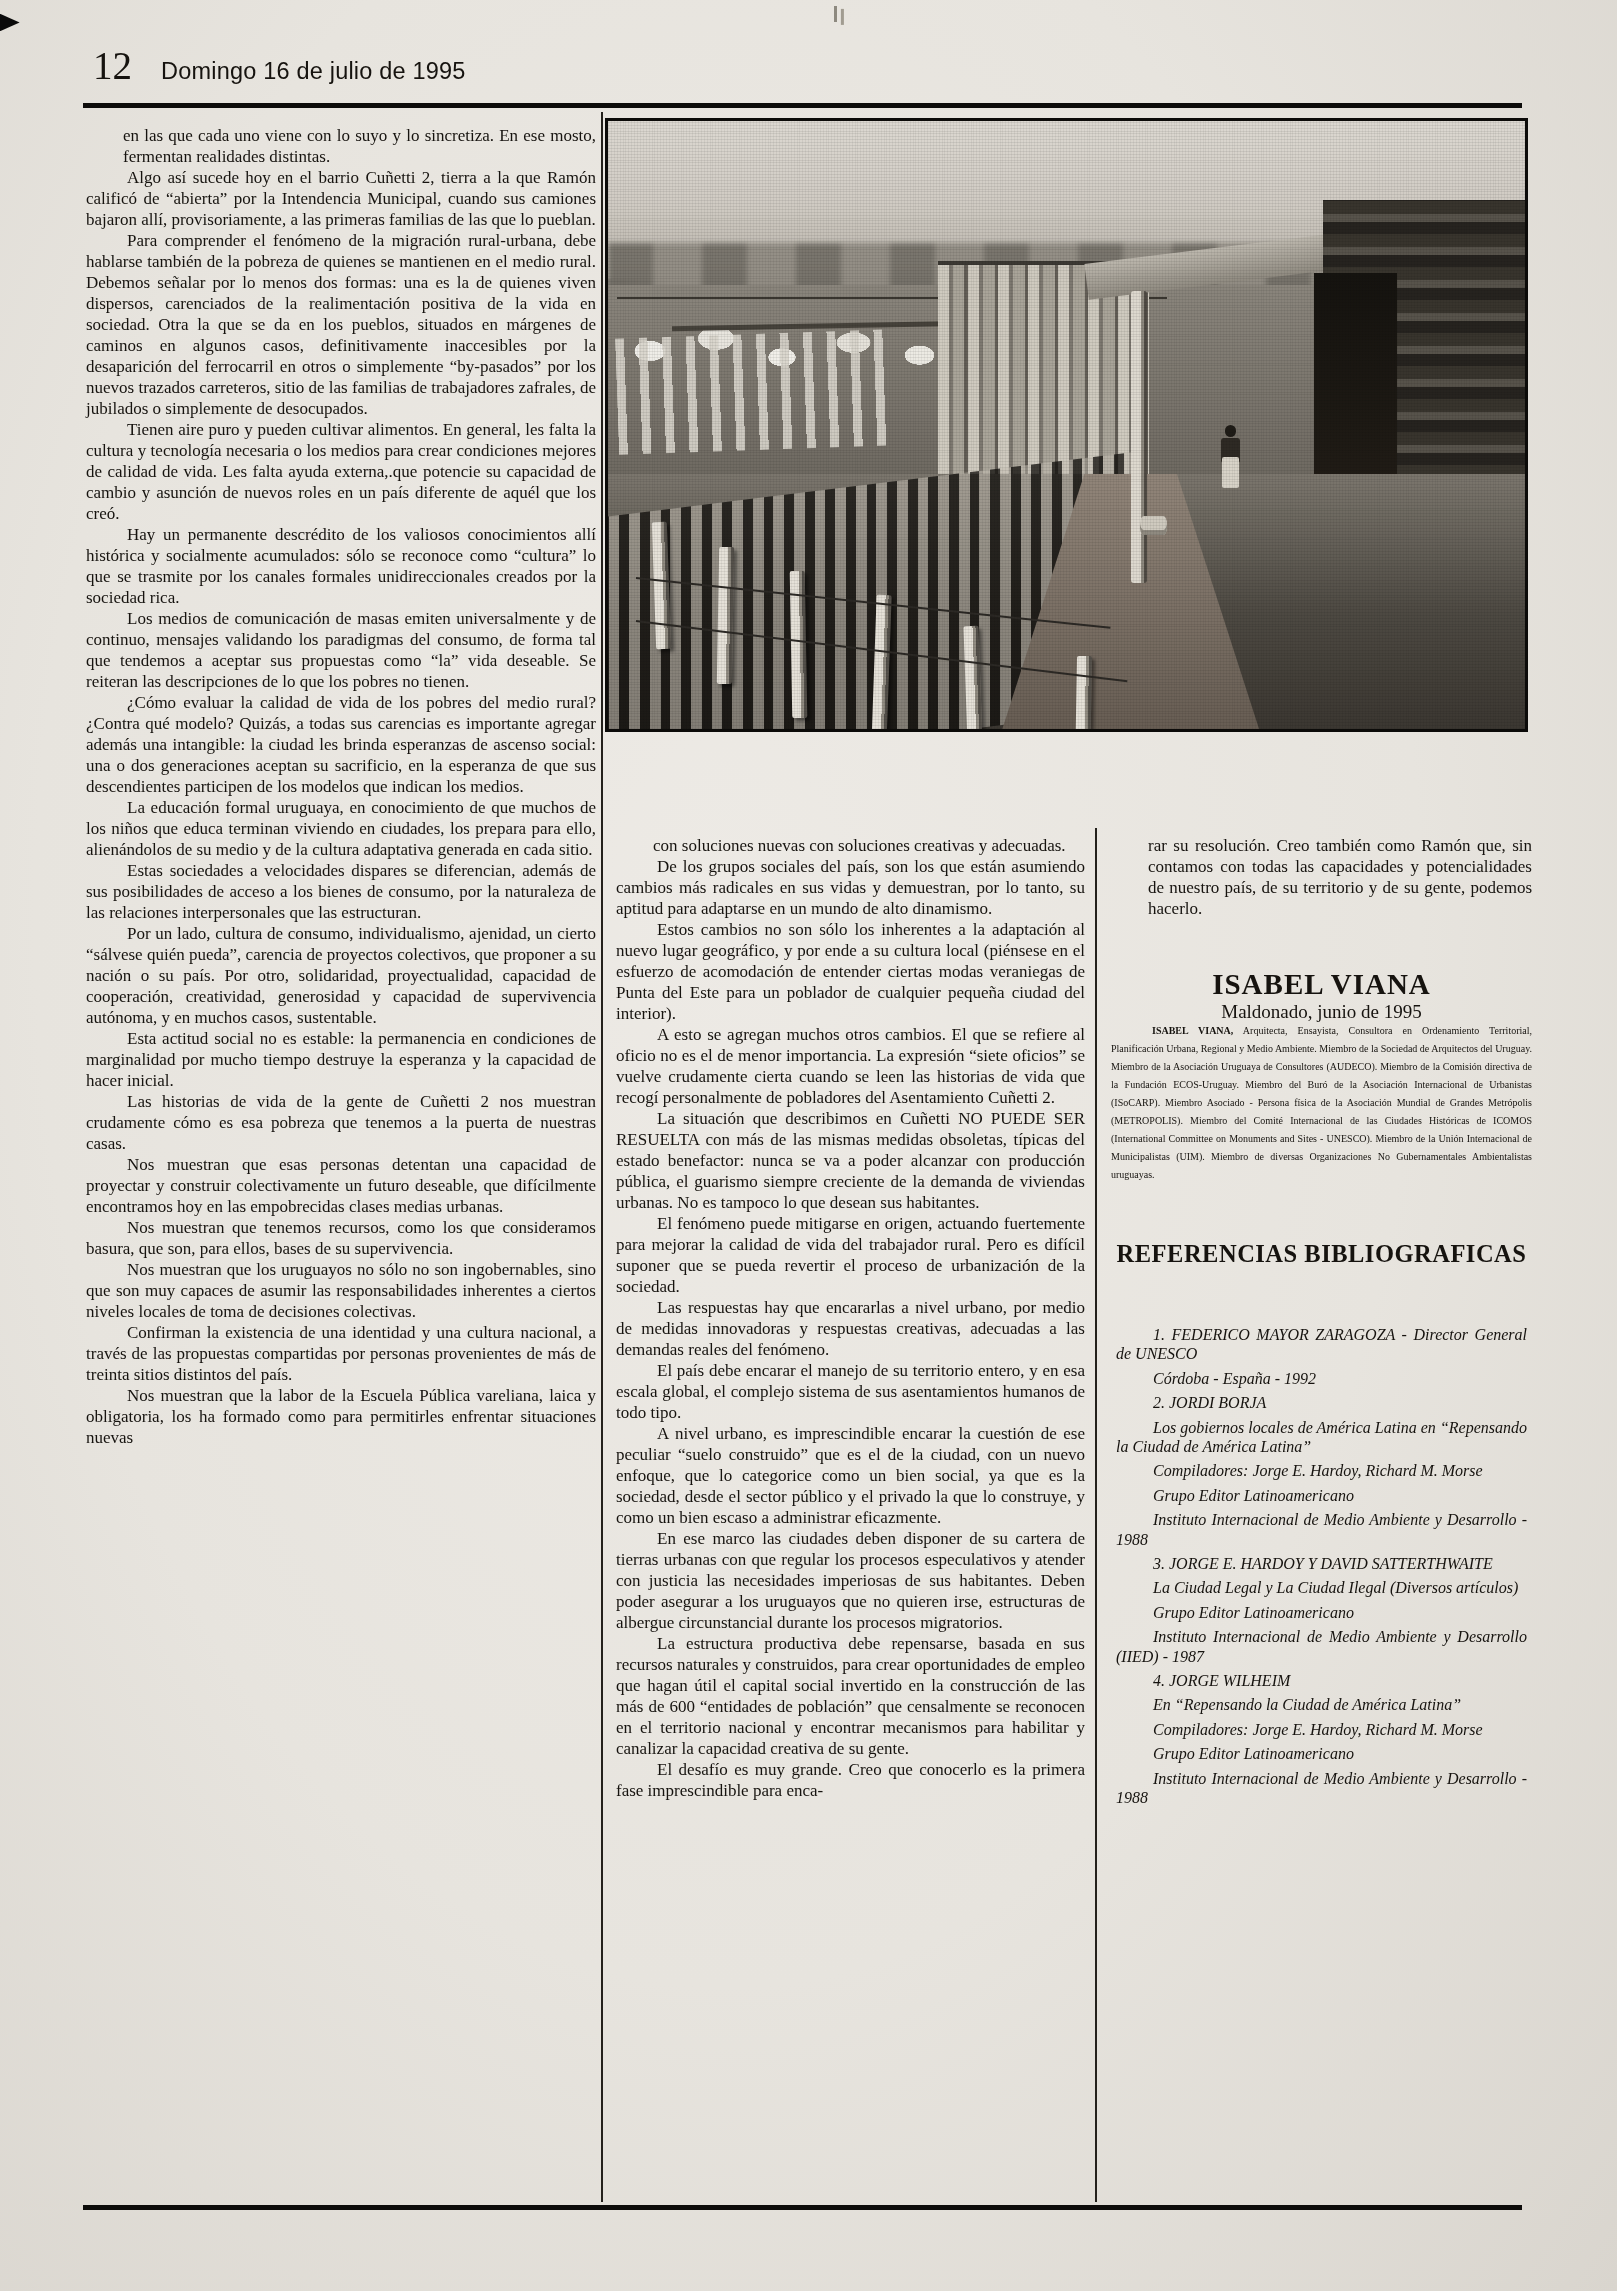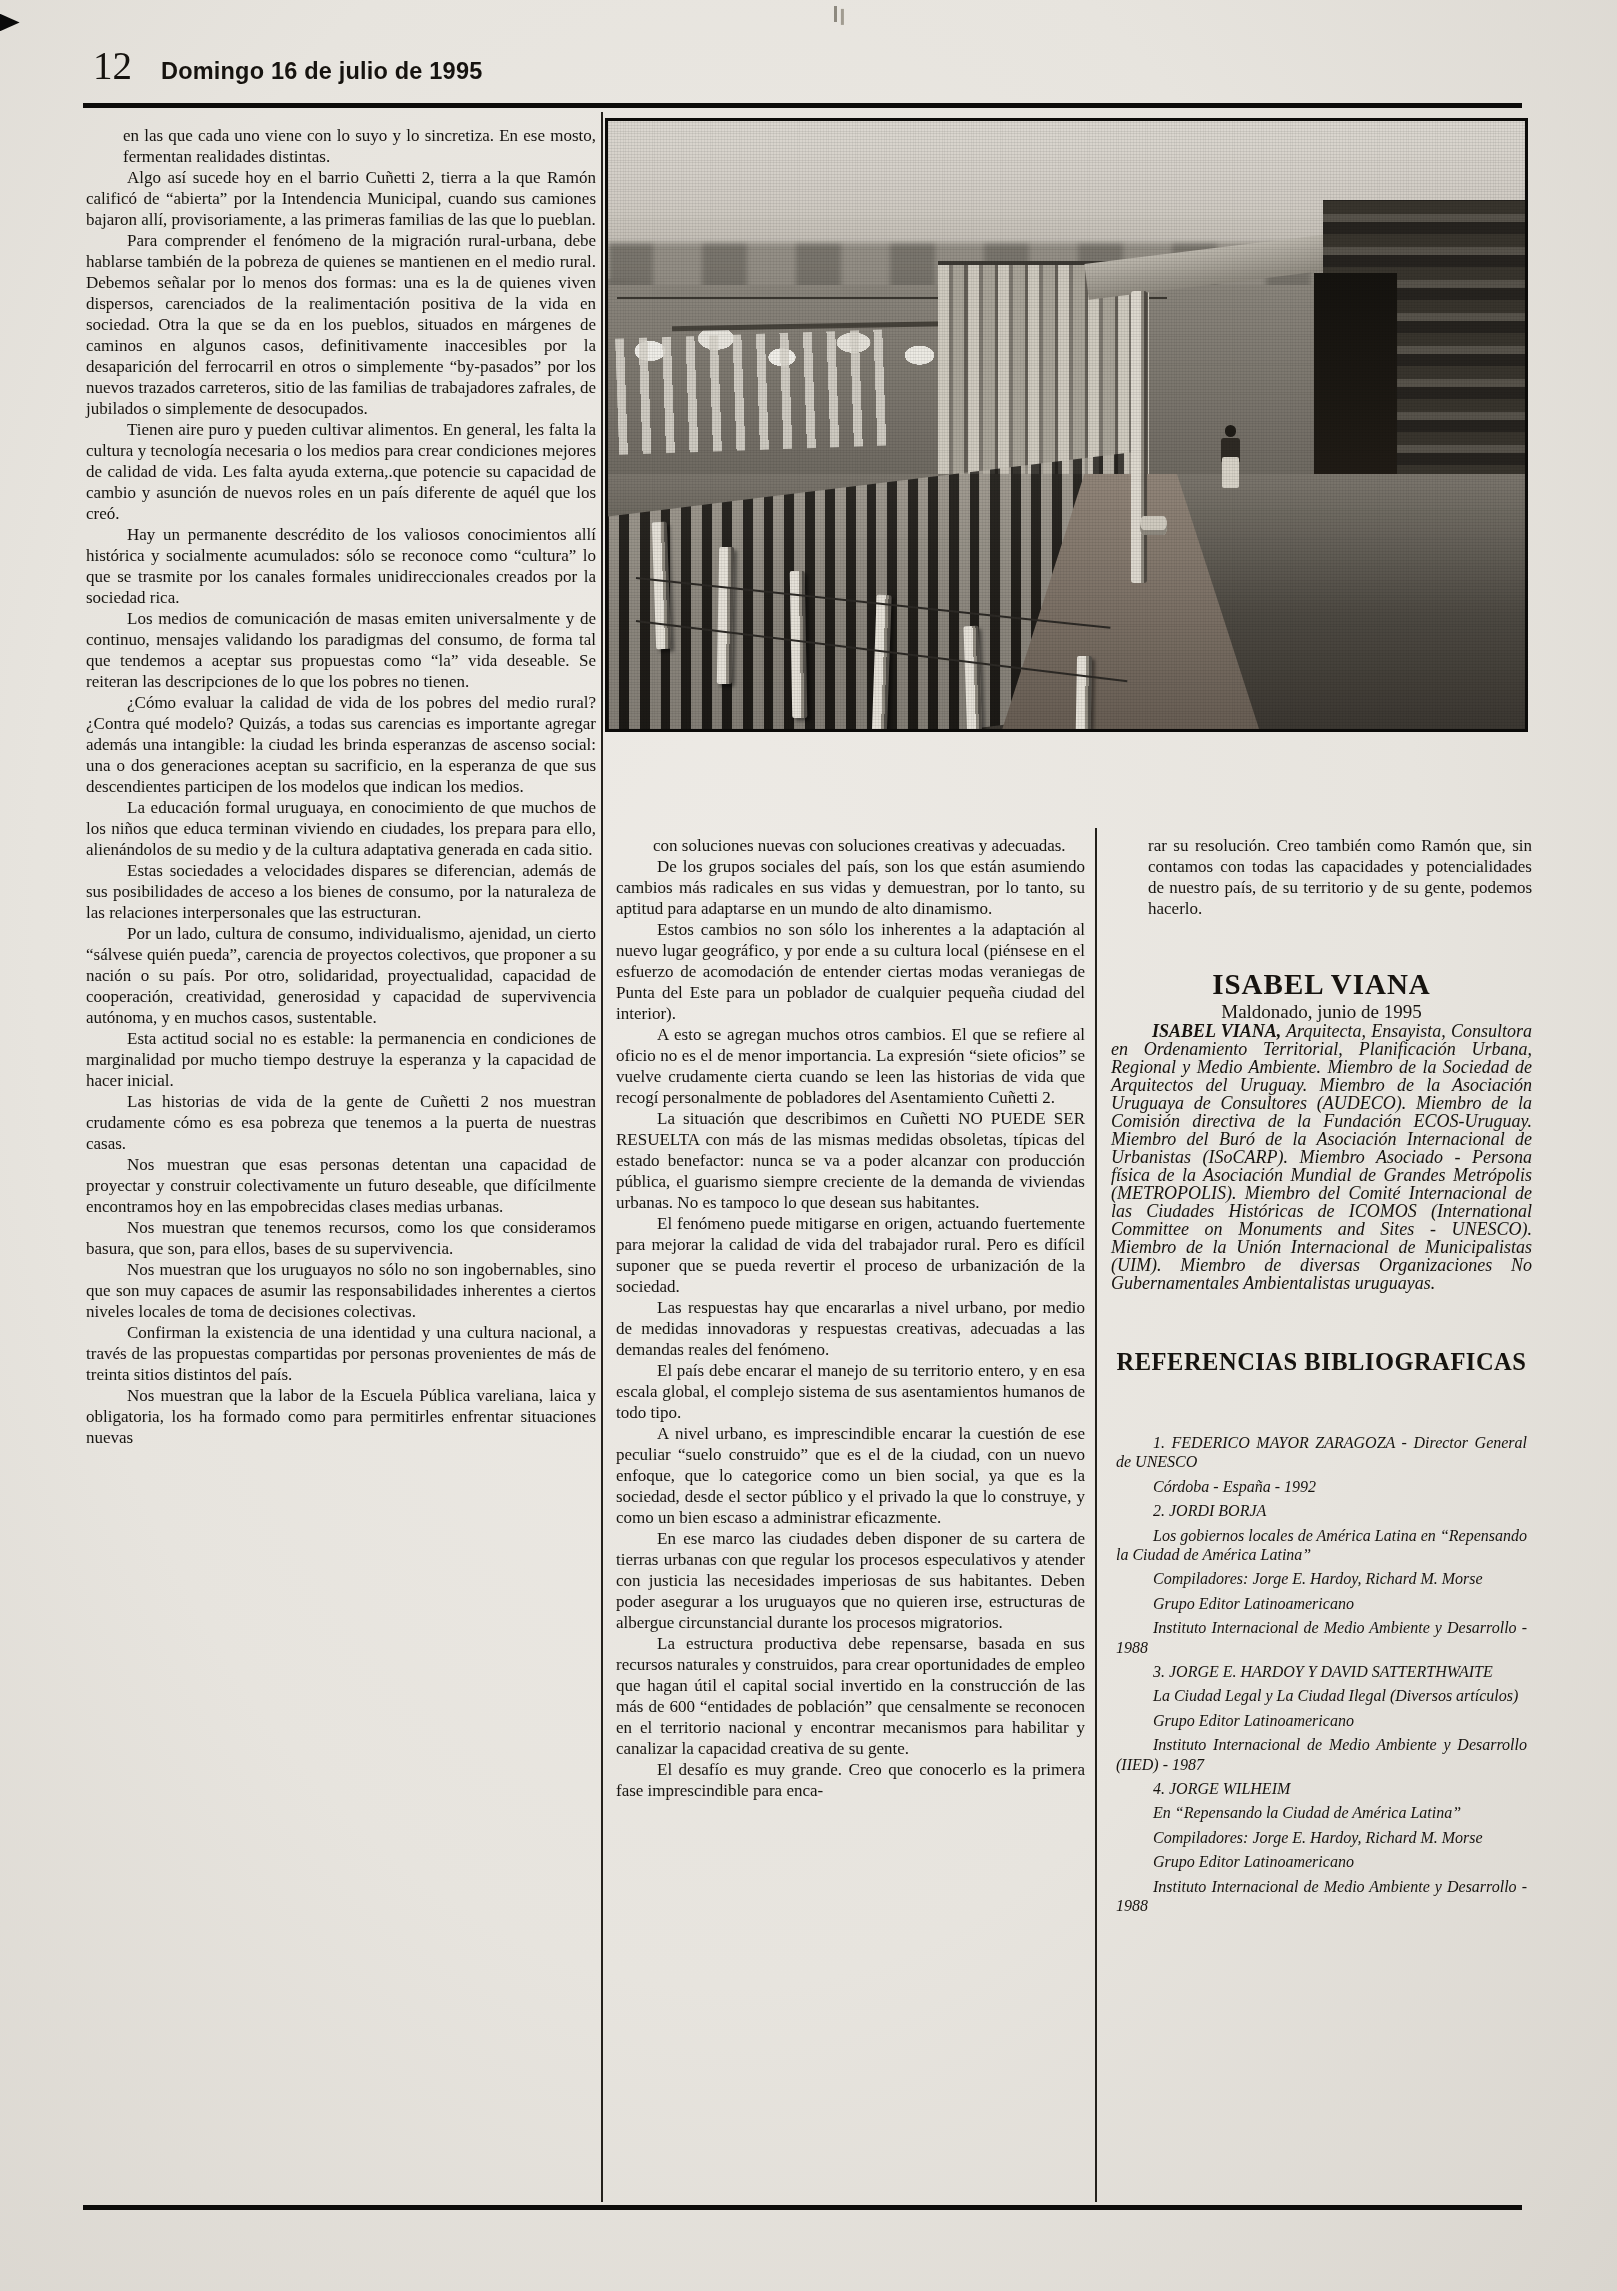--- a/index.html
+++ b/index.html
@@ -13,40 +13,40 @@
 
   
   .corner-arrow{position:absolute;left:0;top:13.7px;width:19.6px;height:17.6px;background:#0a0a0a;
     clip-path:polygon(0 0,100% 50%,0 100%);}
   .top-smudge{position:absolute;left:834px;top:5.9px;width:2.9px;height:15.7px;background:#8d897f;
     box-shadow:6.9px 2.9px 0 0 #a19c91;}
 
   
   .masthead{position:absolute;left:93px;top:43px;display:flex;align-items:baseline;gap:29px;text-align:center;}
   .pagenum{font-size:39px;font-family:"Liberation Serif","DejaVu Serif",serif;}
-  .pagedate{font-family:"Liberation Sans","DejaVu Sans",sans-serif;font-weight:bold;font-size:23.5px;letter-spacing:0.2px;}
+  .pagedate{font-family:"Liberation Sans","DejaVu Sans",sans-serif;font-weight:normal;font-size:23.5px;letter-spacing:0.2px;}
   .rule{position:absolute;background:#0d0c0a;}
   .rule-top{left:83px;top:103px;width:1439px;height:4.9px;}
   .rule-bottom{left:83px;top:2205px;width:1439px;height:4.9px;}
   .vrule{position:absolute;width:2px;background:#24211c;}
   .vrule-left{left:601px;top:112px;height:2090px;}
   .vrule-right{left:1095px;top:828px;height:1374px;}
 
   
   .col{position:absolute;text-align:justify;font-size:17px;line-height:21px;}
   .col p{margin:0;text-indent:41px;}
   .col p.flush{text-indent:0;margin-left:37px;}
   .col-left{left:86px;top:125px;width:510px;}
   .col-mid{left:616px;top:835px;width:469px;}
   .col-right{left:1111px;top:835px;width:421px;}
 
   .signature{margin-top:55px;text-align:center;}
   .sig-name{font-weight:bold;font-size:29px;letter-spacing:1px;}
   .sig-place{font-size:19px;margin-top:5.9px;}
-  .bio{margin-top:45px;font-size:18px;line-height:18px;text-indent:39px;text-align:justify;font-style:italic;}
+  .bio{margin-top:45px;font-size:10px;line-height:18px;text-indent:39px;text-align:justify;}
   .ref-heading{margin:59px 0 0 0;text-align:center;font-size:24.5px;font-weight:bold;letter-spacing:0.5px;}
   .ref-list{margin-top:61px;font-style:italic;font-size:16px;line-height:19.4px;text-align:justify;}
   .ref-list p{margin:5px;text-indent:37px;}
 
   
   .photo{position:absolute;left:605px;top:118px;width:917px;height:608px;margin:0;
     border:3.9px solid #0c0b09;background:#aaa59c;overflow:hidden;
     box-shadow:inset 0 0 69px rgba(0,0,0,.35);}
   .ph{position:absolute;}
   .ph-sky{left:0;top:0;width:100%;height:26%;background:linear-gradient(#dcd8d1 0%,#cfcac2 55%,#b5b0a7 100%);}

